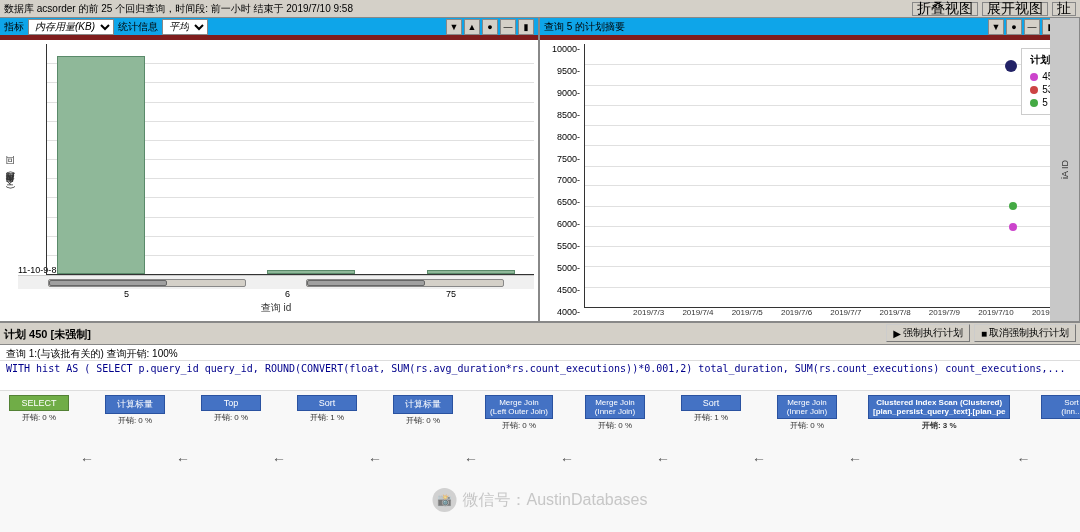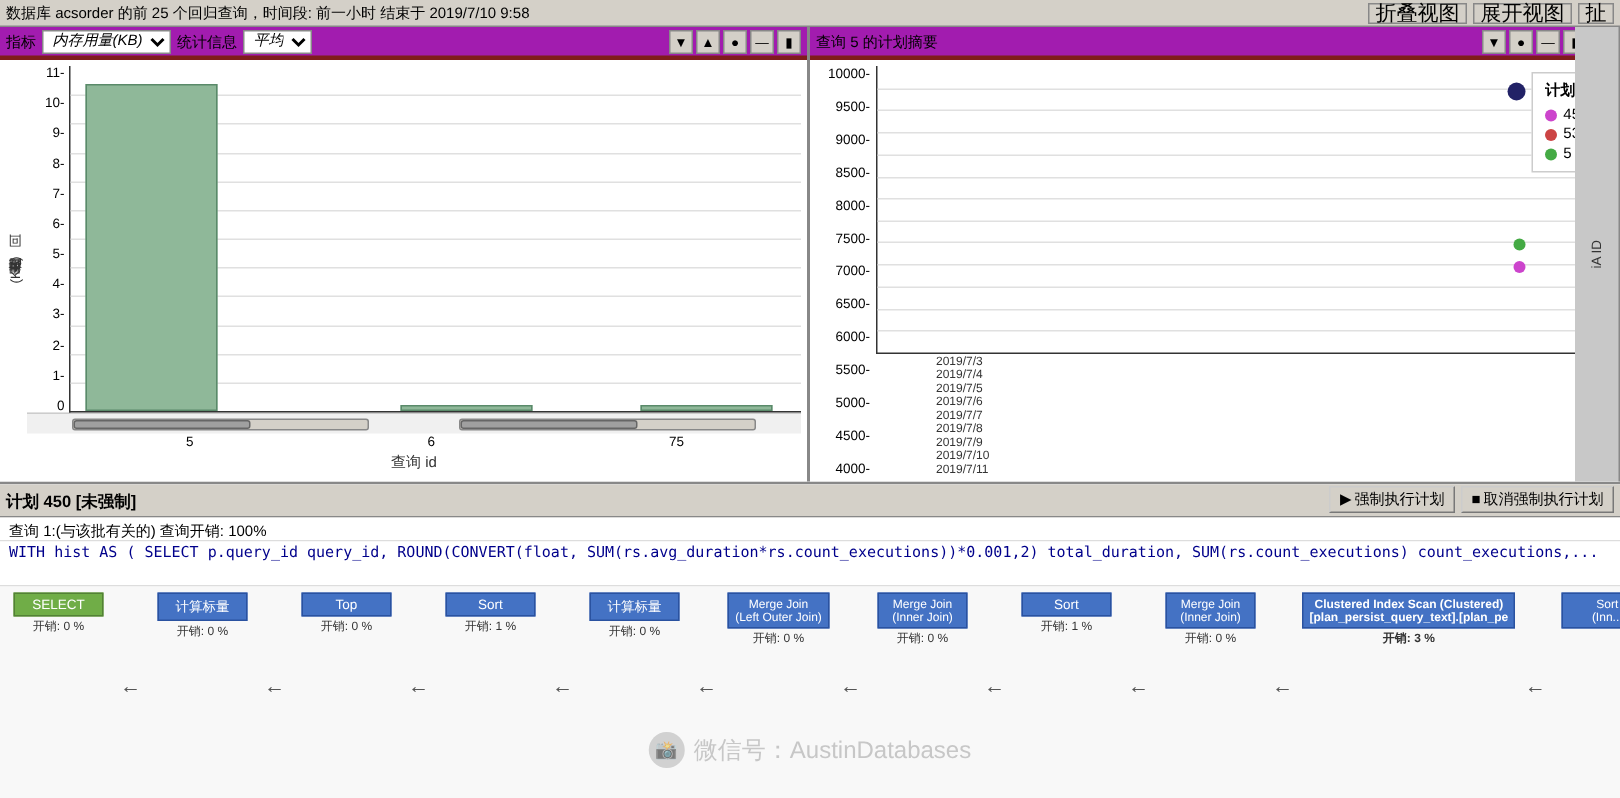--- a/index.html
+++ b/index.html
@@ -57,22 +57,22 @@
     
     .left-panel {
       width: 540px;
       border-right: 2px solid #888;
       display: flex;
       flex-direction: column;
       background: #fff;
     }
 
     .panel-toolbar {
-      background: #a21caf;
-      border-bottom: 3px solid #7f1d1d;
+      background: #0ea5e9;
+      border-bottom: 5px solid #7f1d1d;
       padding: 2px 4px;
       display: flex;
       align-items: center;
       gap: 4px;
       height: 22px;
       flex-shrink: 0;
     }
 
     .toolbar-label {
       font-size: 10px;
@@ -128,21 +128,21 @@
     .chart-plot {
       flex: 1;
       position: relative;
       display: flex;
     }
 
     
     .y-axis {
       width: 28px;
       display: flex;
-      flex-direction: column;
+      flex-direction: row;
       justify-content: space-between;
       align-items: flex-end;
       padding-right: 3px;
       font-size: 9px;
     }
 
     .y-axis span {
       line-height: 1;
     }
 
@@ -246,21 +246,20 @@
       position: absolute;
       border-radius: 50%;
     }
 
     .scatter-x-axis {
       display: flex;
       justify-content: space-around;
       padding-left: 40px;
       font-size: 8px;
       color: #333;
-      flex-direction: column;
     }
 
     
     .legend {
       position: absolute;
       right: 4px;
       top: 4px;
       background: #fff;
       border: 1px solid #ccc;
       padding: 4px 8px;

